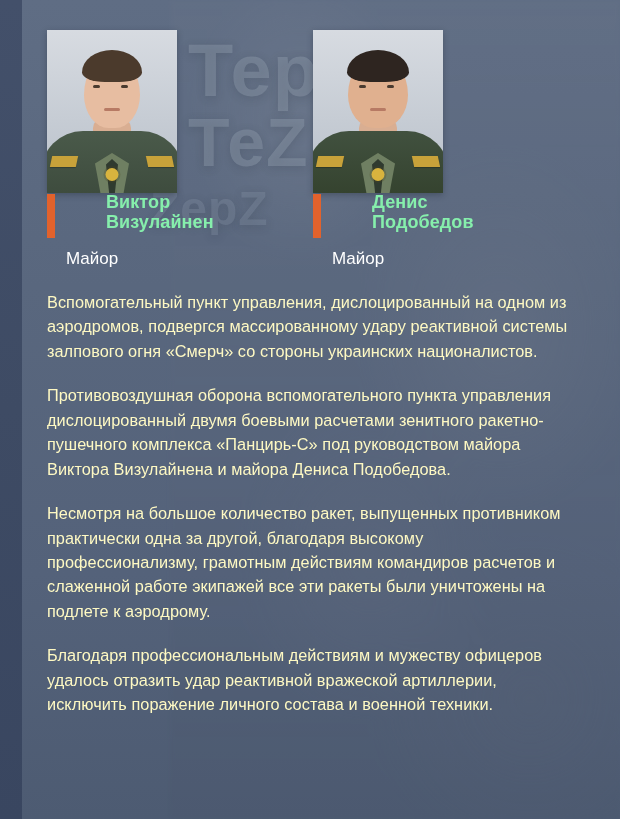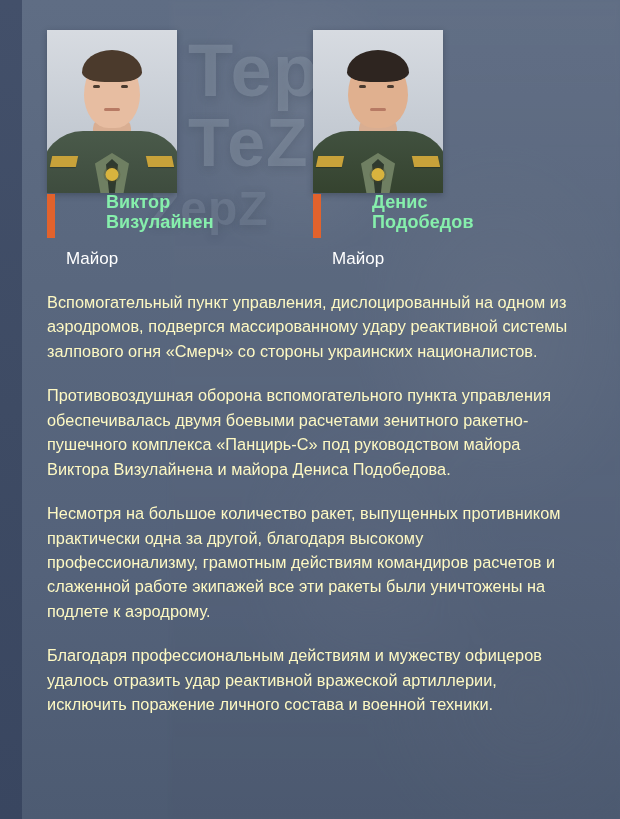--- a/index.html
+++ b/index.html
@@ -284,18 +284,18 @@
           <div>Денис</div>
           <div>Подобедов</div>
         </div>
       </div>
       <div class="rank">Майор</div>
     </div>
   </div>
 
   <div class="article">
     <p>Вспомогательный пункт управления, дислоцированный на одном из аэродромов, подвергся массированному удару реактивной системы залпового огня «Смерч» со стороны украинских националистов.</p>
-    <p>Противовоздушная оборона вспомогательного пункта управления обеспечивалась двумя боевыми расчетами зенитного ракетно-пушечного комплекса «Панцирь-С» под руководством майора Виктора Визулайнена и майора Дениса Подобедова.</p>
+    <p>Противовоздушная оборона вспомогательного пункта управления дислоцированный двумя боевыми расчетами зенитного ракетно-пушечного комплекса «Панцирь-С» под руководством майора Виктора Визулайнена и майора Дениса Подобедова.</p>
     <p>Несмотря на большое количество ракет, выпущенных противником практически одна за другой, благодаря высокому профессионализму, грамотным действиям командиров расчетов и слаженной работе экипажей все эти ракеты были уничтожены на подлете к аэродрому.</p>
     <p>Благодаря профессиональным действиям и мужеству офицеров удалось отразить удар реактивной вражеской артиллерии, исключить поражение личного состава и военной техники.</p>
   </div>
 
 </div>
 
 </body></html>

